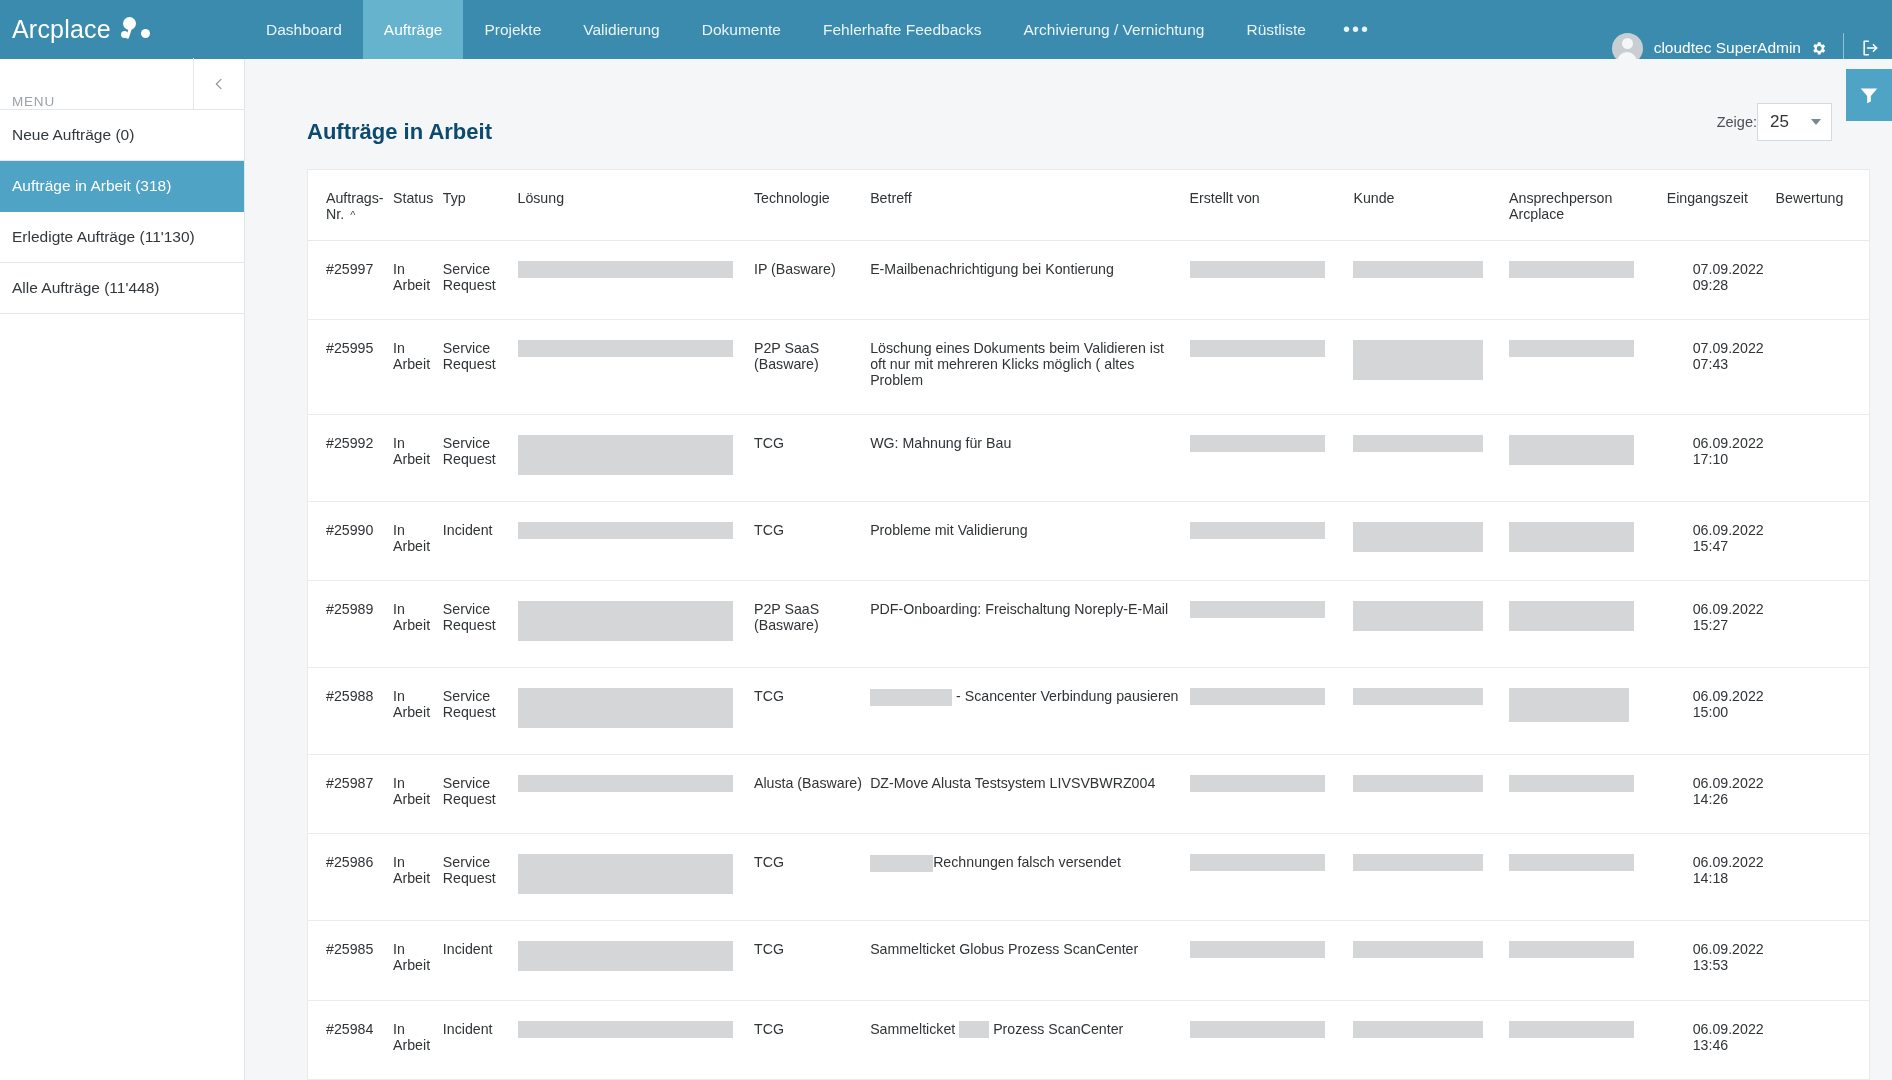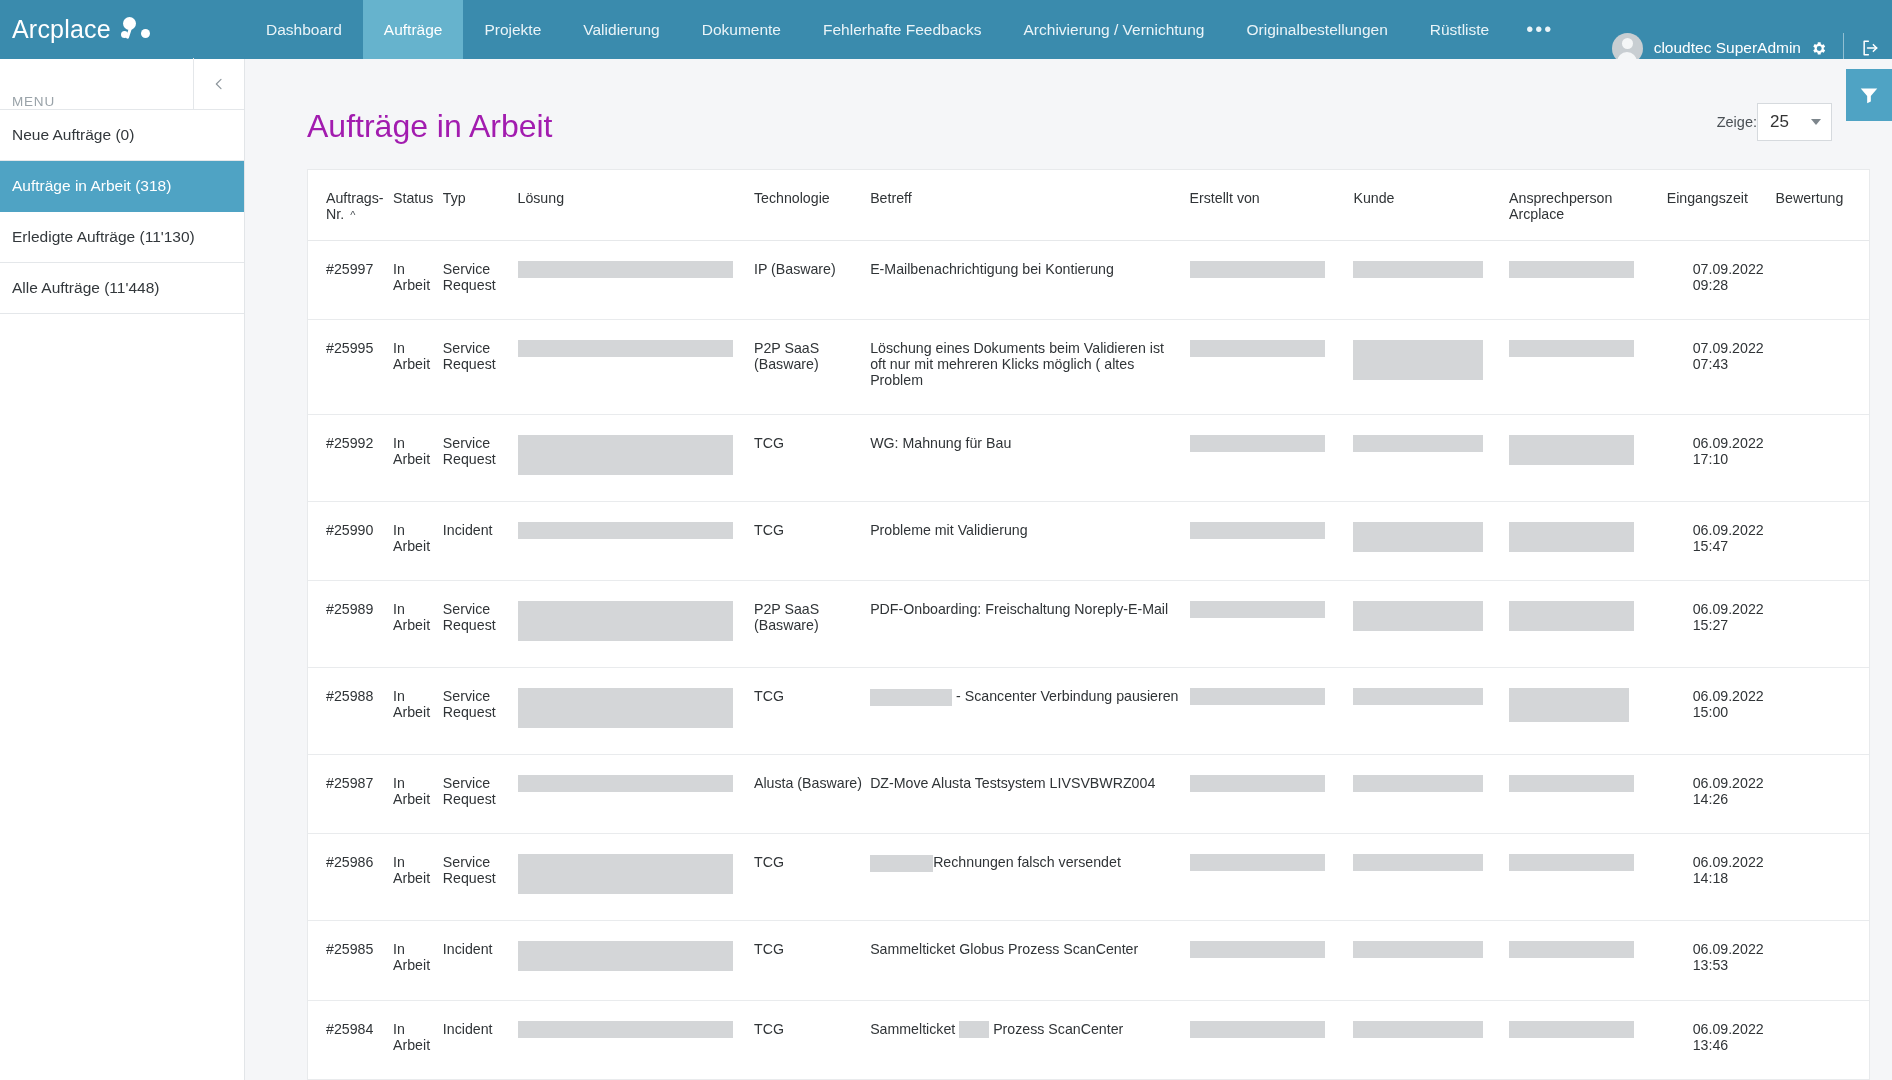--- a/index.html
+++ b/index.html
@@ -86,21 +86,21 @@
   
   .main {
     position: absolute; top: 59px; left: 245px;
     width: 1647px; height: 1021px;
     background: #f5f6f8; overflow: hidden;
   }
   .page-head {
     display: flex; align-items: flex-end; justify-content: space-between;
     padding: 44px 60px 0 62px;
   }
-  .page-title { font-size: 32px; font-weight: 400; color: #a21caf; }
+  .page-title { font-size: 22px; font-weight: 700; color: #0c4a6e; }
   .zeige-wrap { display: flex; align-items: center; padding-bottom: 4px;}
   .zeige-label { font-size: 14.5px; color: #4a5055; }
   .zeige-select {
     width: 75px; height: 38px; border: 1px solid #d6dade; background: #fff;
     display: flex; align-items: center; justify-content: space-between;
     padding: 0 10px 0 12px; font-size: 17px; color: #333; cursor: pointer;
   }
   .caret { width: 0; height: 0; border-left: 5px solid transparent; border-right: 5px solid transparent; border-top: 6px solid #7d868c;}
 
   
@@ -164,23 +164,20 @@
           <span>Validierung</span>
         </div>
       <div class="navitem">
           <span>Dokumente</span>
         </div>
       <div class="navitem">
           <span>Fehlerhafte Feedbacks</span>
         </div>
       <div class="navitem">
           <span>Archivierung / Vernichtung</span>
-        </div>
-      <div class="navitem">
-          <span>Originalbestellungen</span>
         </div>
       <div class="navitem">
           <span>Rüstliste</span>
         </div>
       <div class="navitem dots">
           <span>•••</span>
         </div>
     </div>
 
     <div class="navright">

